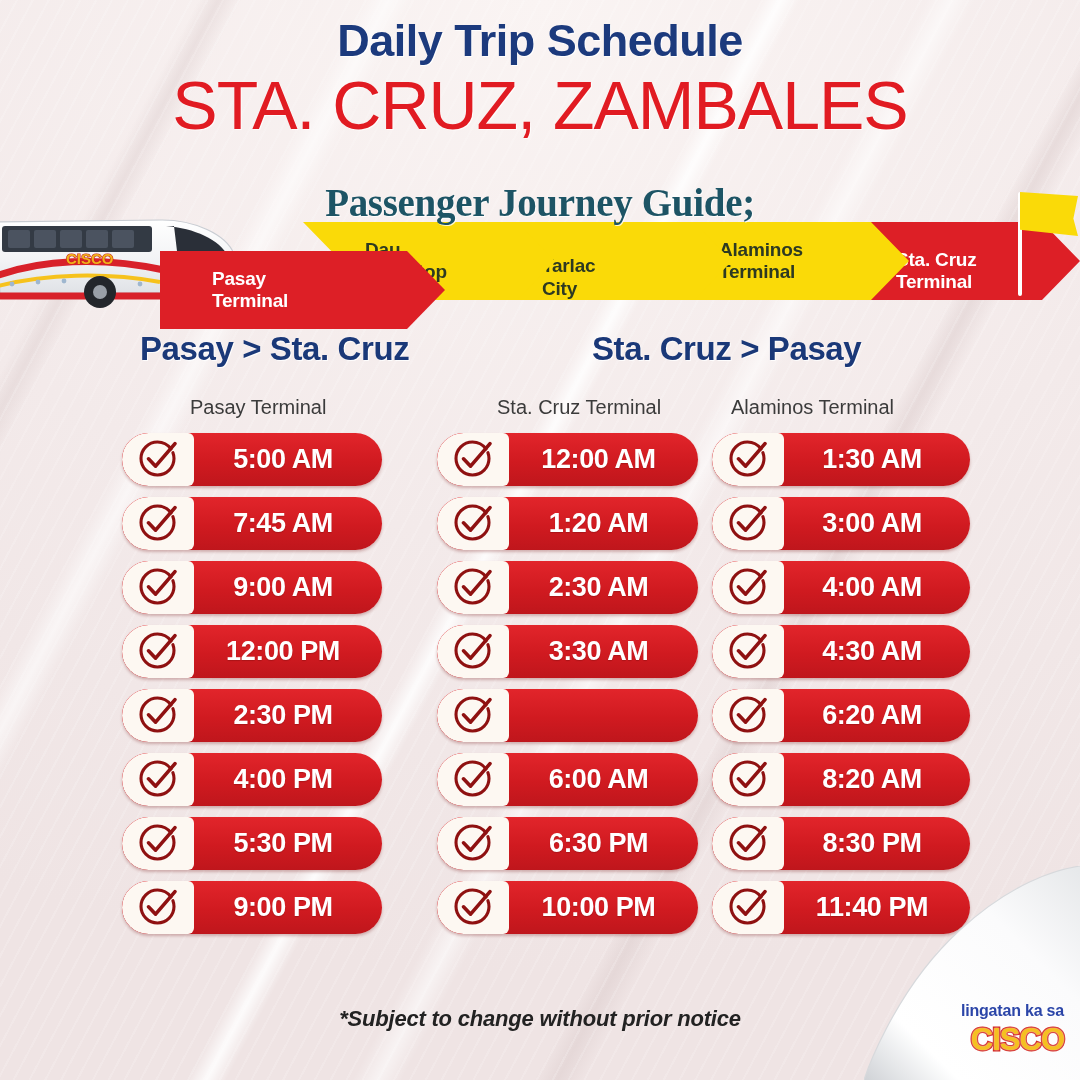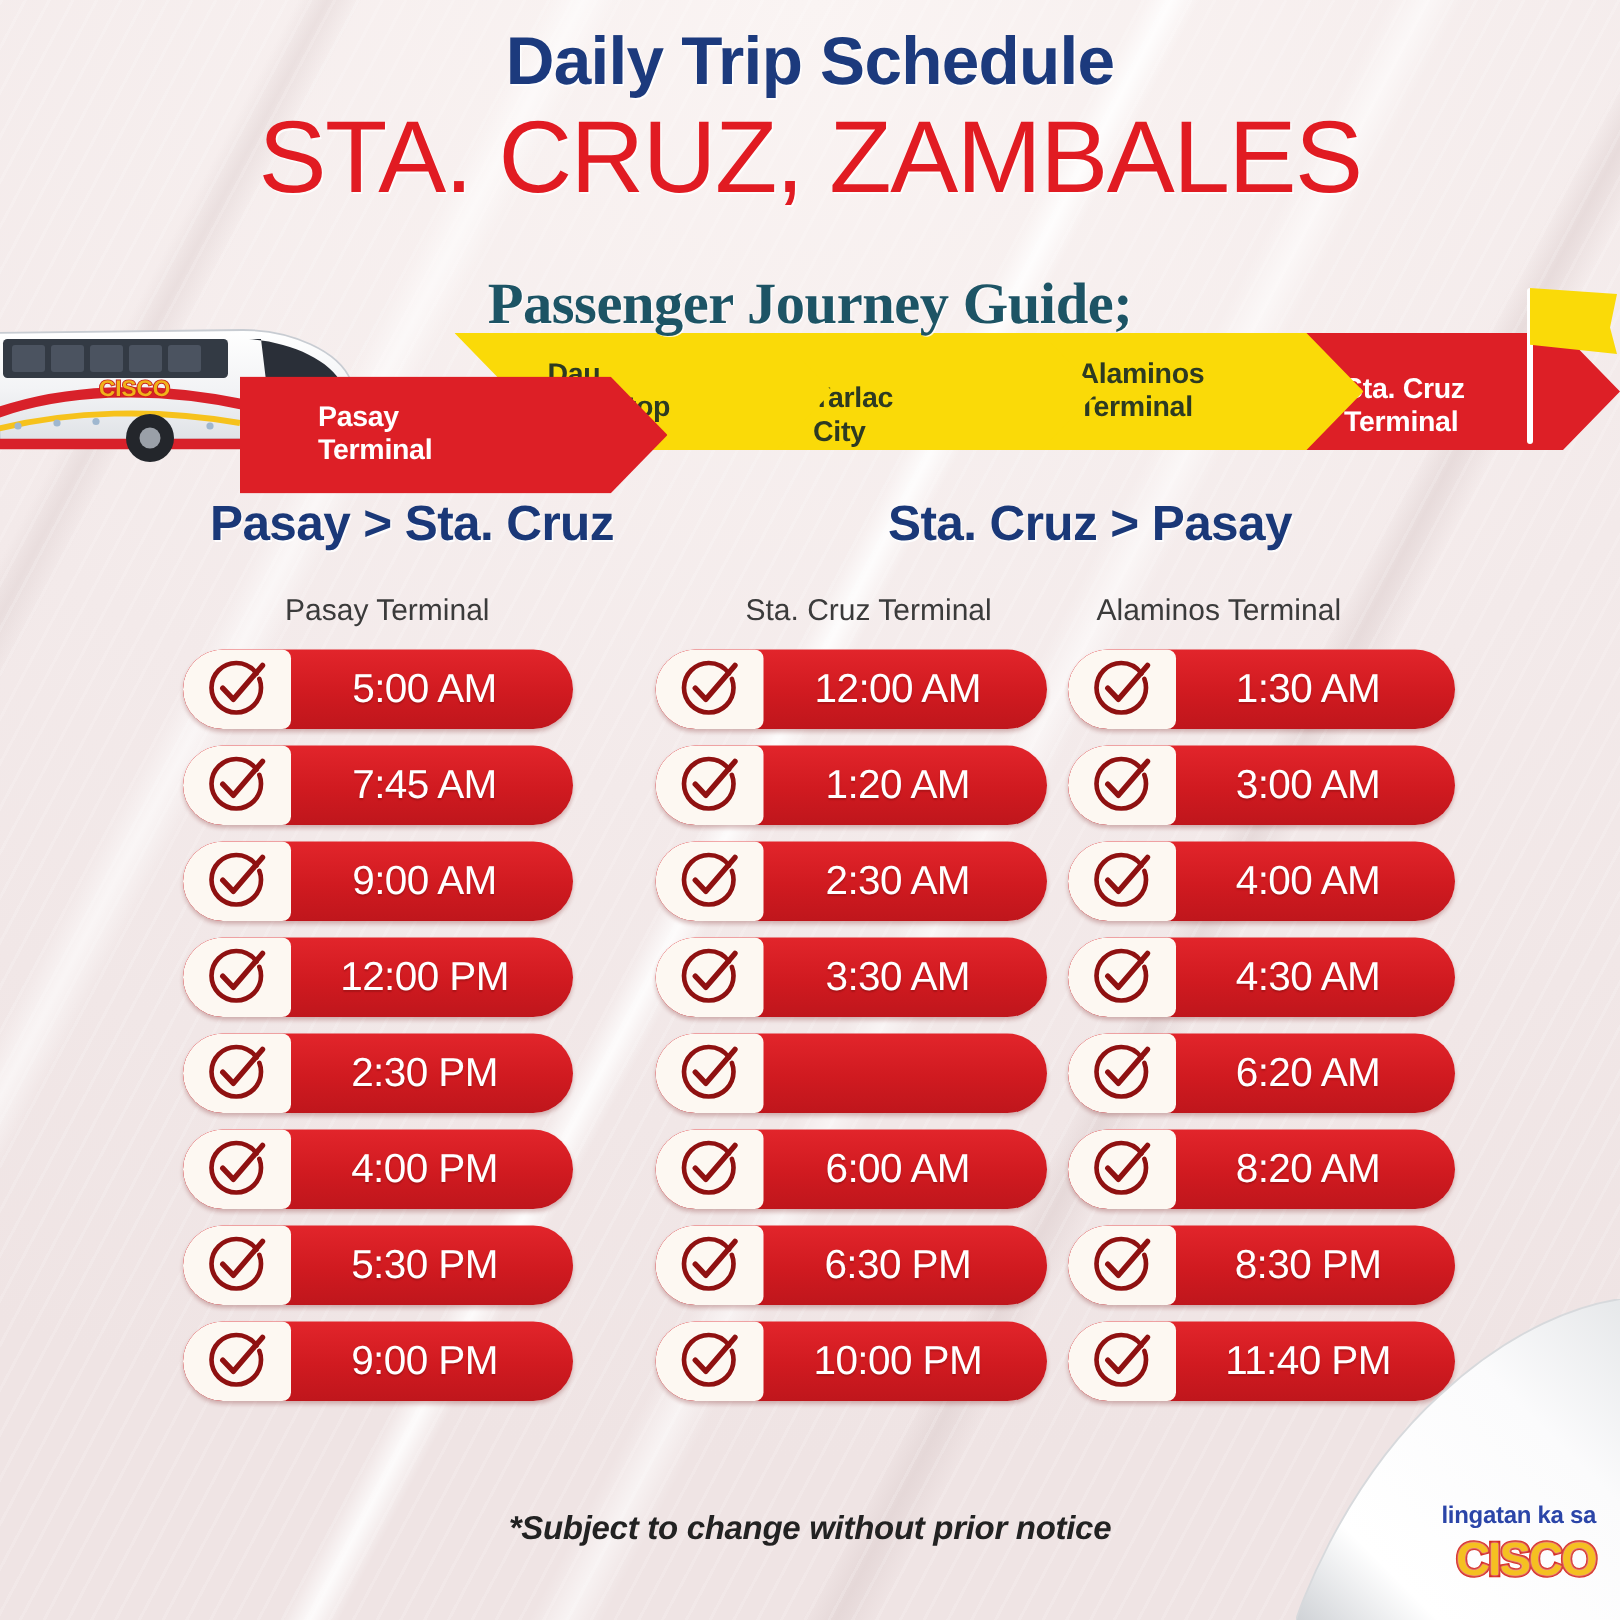--- a/index.html
+++ b/index.html
@@ -93,21 +93,21 @@
     overflow:hidden;
   }
   .pill .badge{
     width:72px;height:53px;flex:0 0 72px;
     background:#fdf8f2;
     border-radius:27px 6px 6px 27px;
     display:flex;align-items:center;justify-content:center;
   }
   .pill .badge svg{display:block;}
   .pill .time{
-    flex:1;text-align:center;color:#ffffff;font-weight:normal;font-size:27px;
+    flex:1;text-align:center;color:#ffffff;font-weight:bold;font-size:27px;
     letter-spacing:-.4px;padding-right:10px;
     text-shadow:0 1px 1px rgba(110,12,12,.35);
   }
 
   
   .note{
     position:absolute;left:0;right:0;top:1006px;text-align:center;z-index:6;
     font-size:22px;font-weight:bold;font-style:italic;color:#222222;letter-spacing:-.2px;
   }
   .logo{position:absolute;right:16px;top:1002px;width:130px;z-index:9;text-align:right;}

